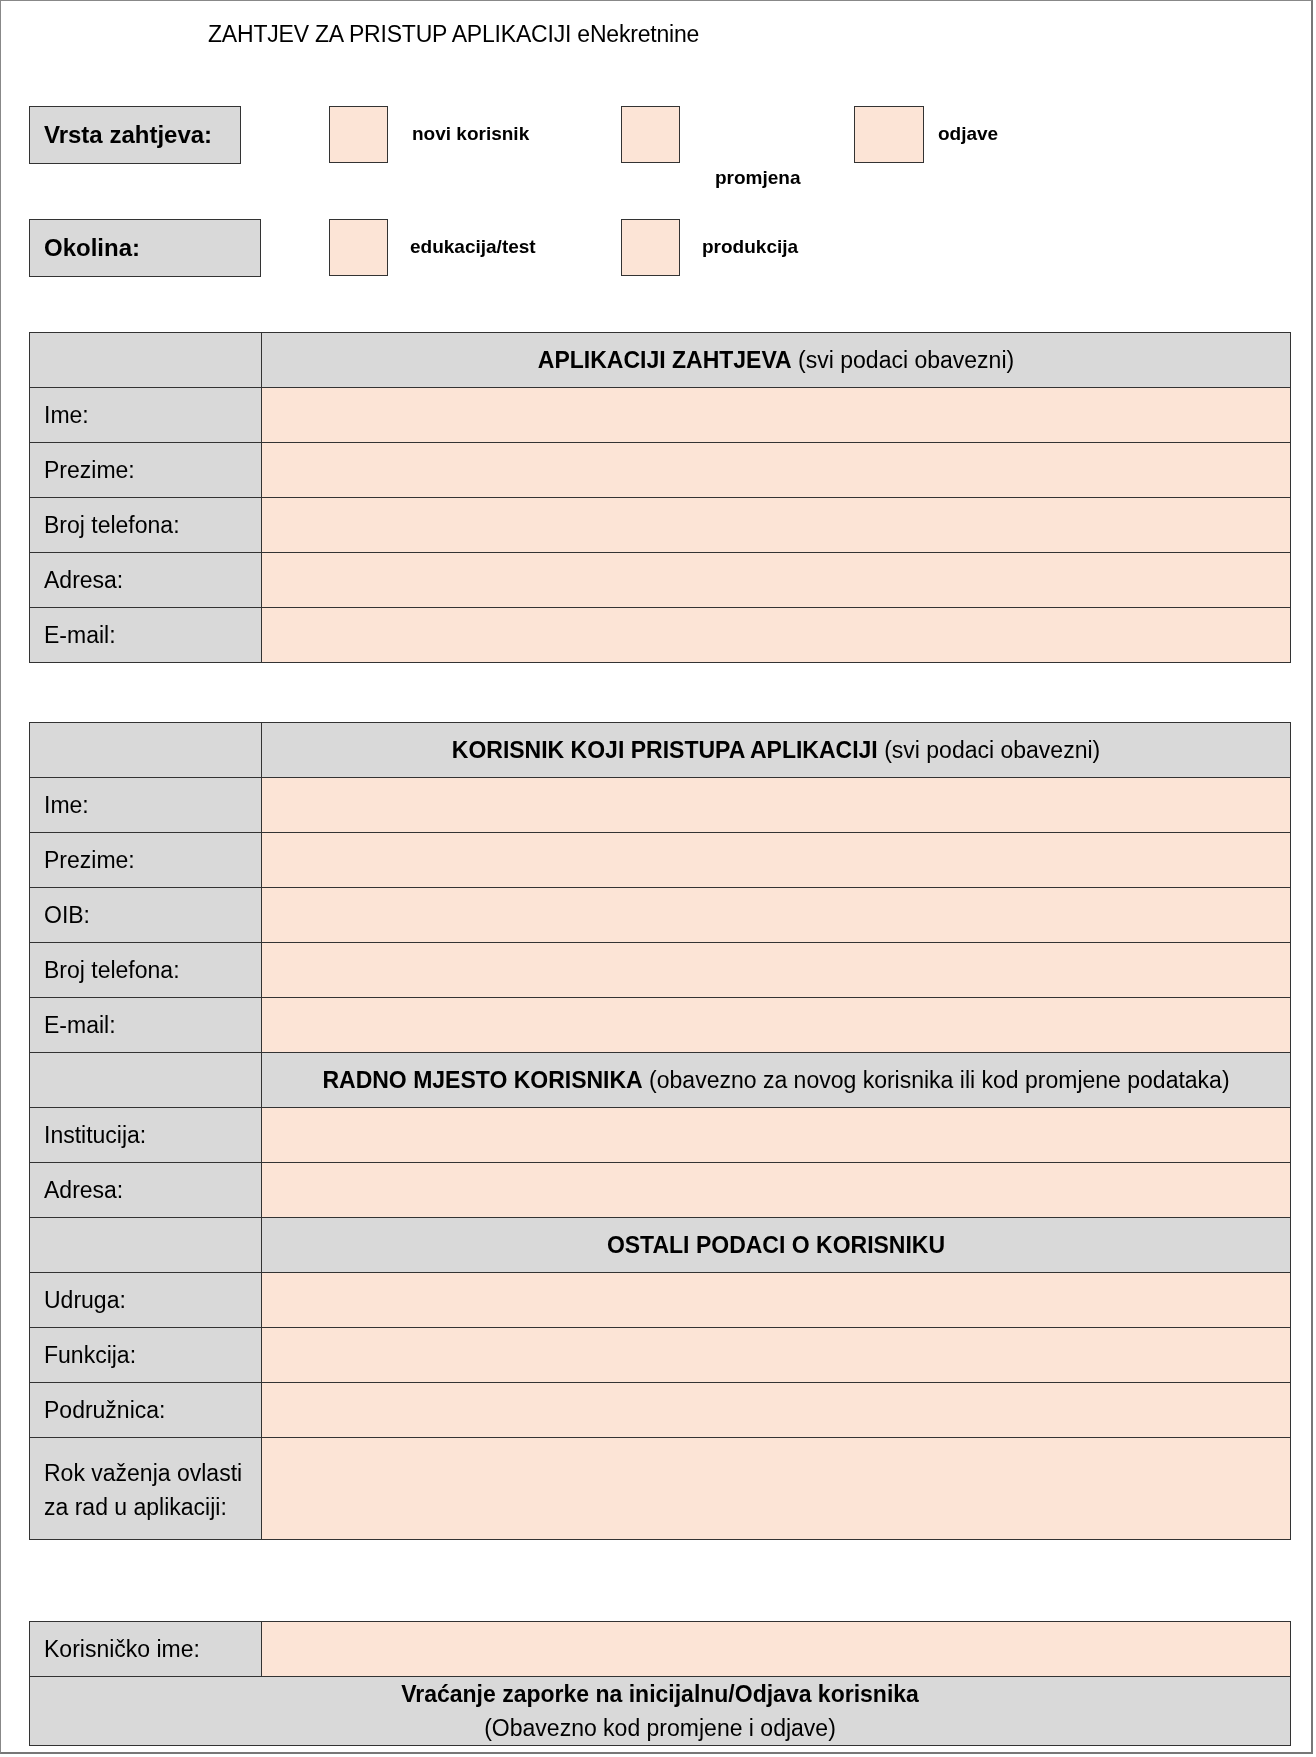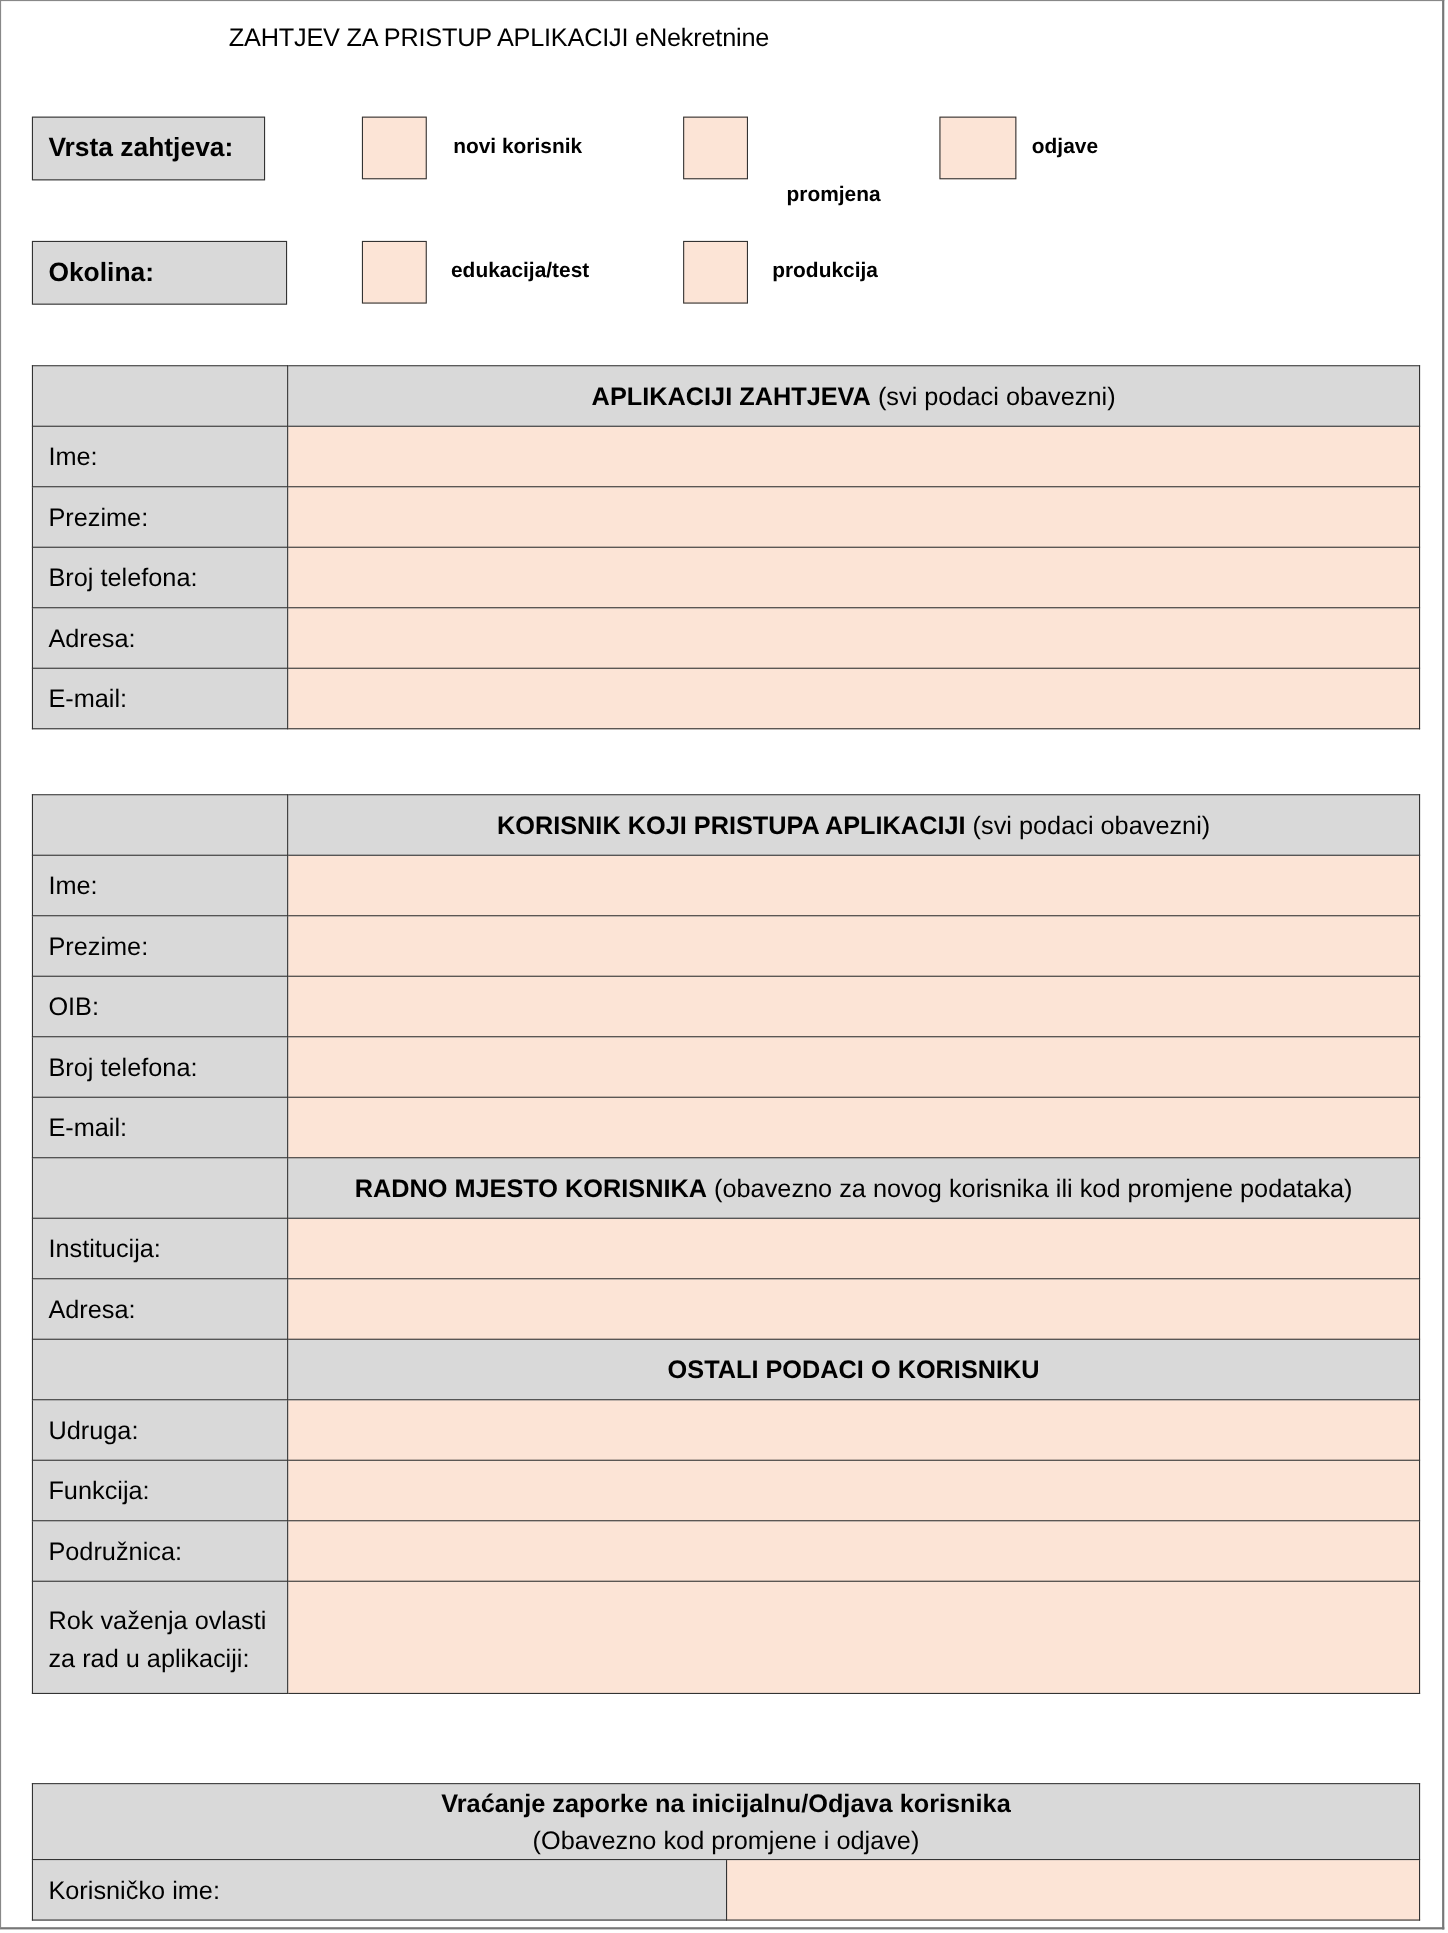--- a/index.html
+++ b/index.html
@@ -125,25 +125,25 @@
     <tr>
       <td class="lab multi">Rok važenja ovlasti za rad u aplikaciji:</td>
       <td class="val"></td>
     </tr>
   </tbody>
     </table>
 
   <table class="form" style="top:1620px;">
     <tbody>
         <tr>
+      <td class="lab">Korisničko ime:</td>
+      <td class="val"></td>
+    </tr>
+    <tr>
       <td class="hdr2" colspan="2" style="height:69px;">
         <div style="font-weight:bold;">Vraćanje zaporke na inicijalnu/Odjava korisnika</div>
         <div>(Obavezno kod promjene i odjave)</div>
       </td>
-    </tr>
-    <tr>
-      <td class="lab">Korisničko ime:</td>
-      <td class="val"></td>
     </tr>
   </tbody>
     </table>
 
 </div>
 
 </body></html>

